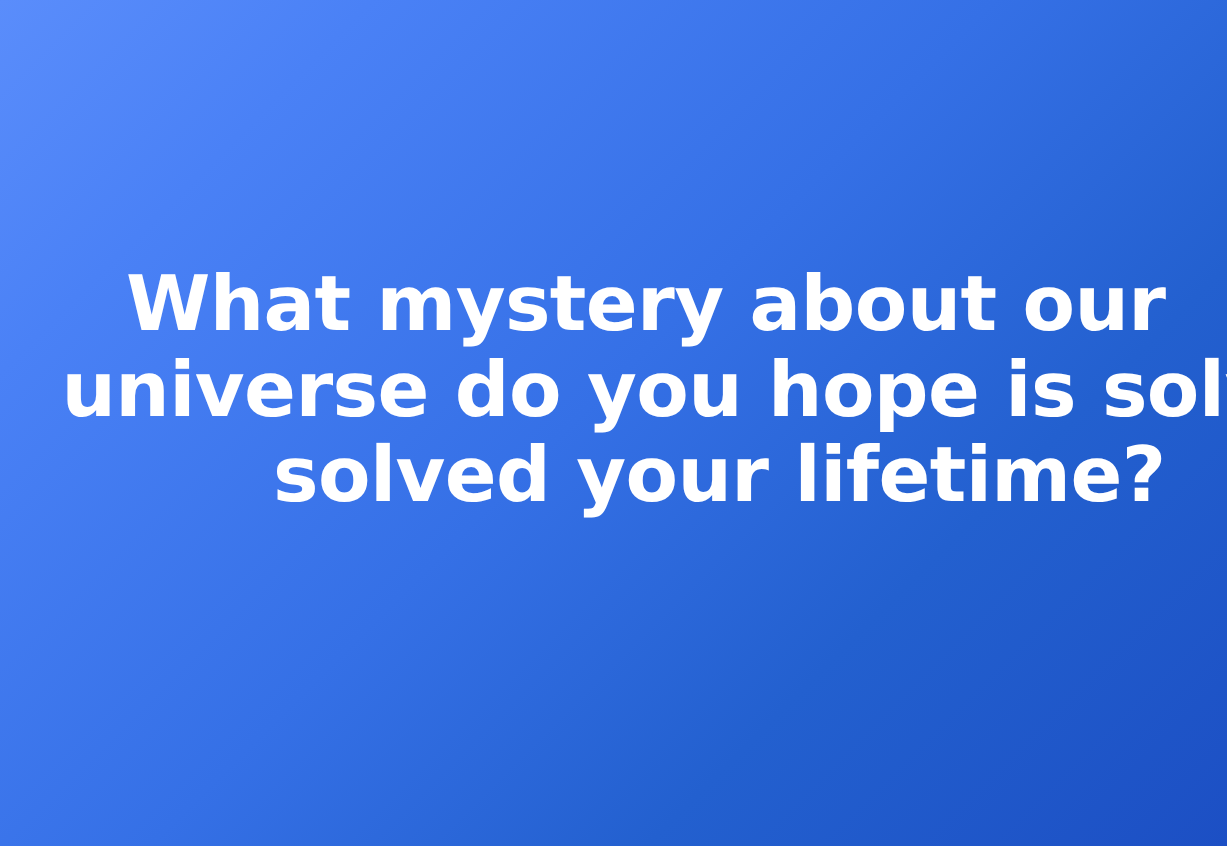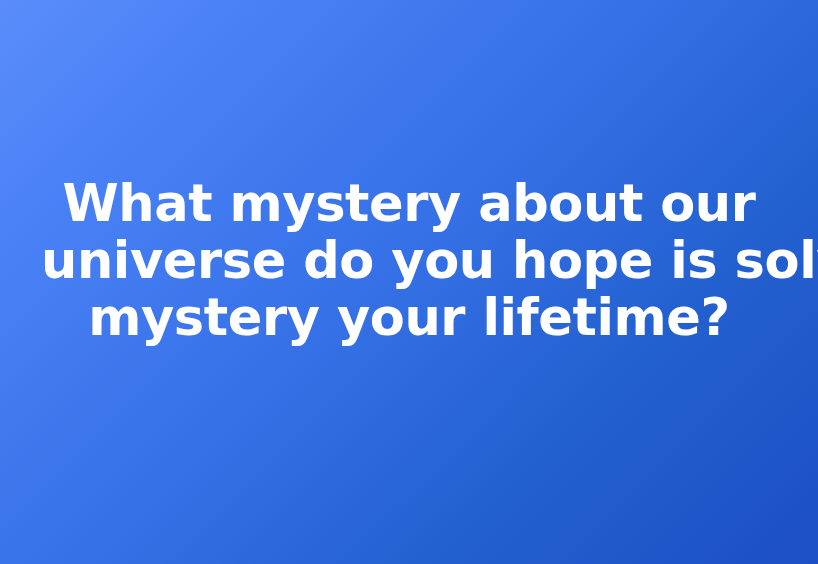--- a/index.html
+++ b/index.html
@@ -22,21 +22,21 @@
     display: flex;
     align-items: center;
     justify-content: center;
     background-image: linear-gradient(135deg, #5a8dfb 0%, #4a81f6 18%, #3570e6 48%, #2360cf 72%, #1c4fc4 100%);
     overflow: hidden;
   }
 
   #quote-block {
     width: 760px;
     margin-top: -44px;
-    text-align: center;
+    text-align: right;
     padding: 0 12px;
     box-sizing: border-box;
   }
 
   .quote-line {
     display: block;
     color: #ffffff;
     font-family: "DejaVu Sans", sans-serif;
     font-size: 51px;
     font-weight: 700;
@@ -46,16 +46,16 @@
   }
 </style>
 </head>
 <body>
 
 <div id="quote-card">
 
   <div id="quote-block">
     <span class="quote-line">What mystery about our</span>
     <span class="quote-line">universe do you hope is solved</span>
-    <span class="quote-line">mystery your lifetime?</span>
+    <span class="quote-line">solved your lifetime?</span>
   </div>
 
 </div>
 
 </body></html>

